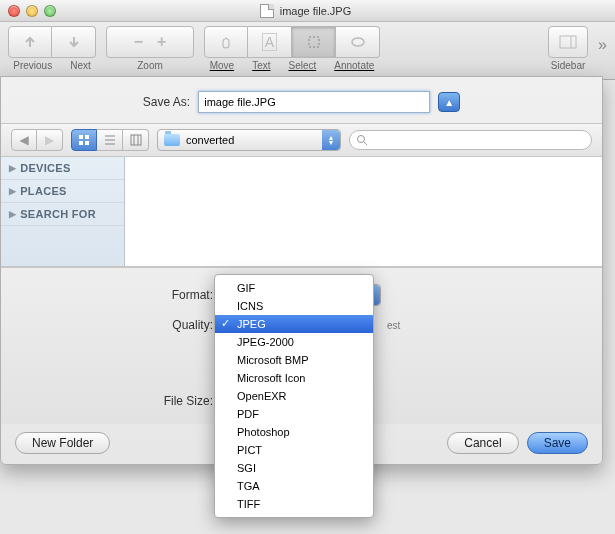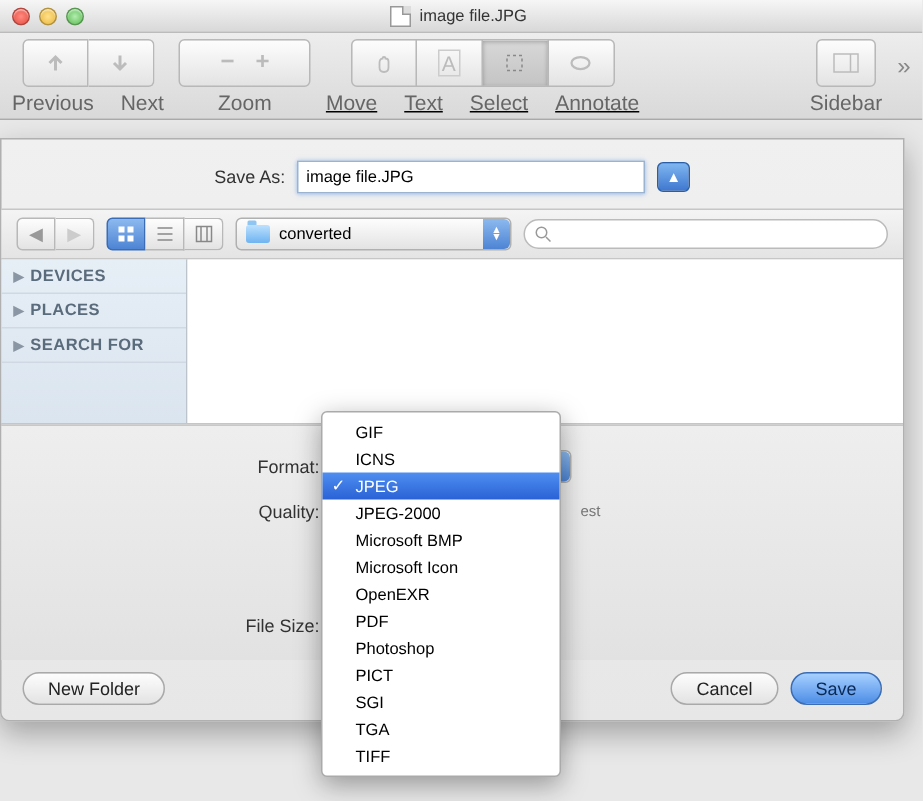--- a/index.html
+++ b/index.html
@@ -20,26 +20,26 @@
 .toolbar { height: 58px; background: linear-gradient(#ededed,#d9d9d9); border-bottom: 1px solid #aaa; padding: 4px 8px; display: flex; align-items: flex-start; gap: 10px; }
 .tgroup { display: flex; flex-direction: column; align-items: center; gap: 2px; }
 .tbtns { display: flex; }
 .tbtn { width: 44px; height: 32px; background: linear-gradient(#fdfdfd,#e3e3e3); border: 1px solid #b8b8b8; display: flex; align-items: center; justify-content: center; color: #999; }
 .tbtn + .tbtn { border-left: none; }
 .tbtn:first-child { border-radius: 4px 0 0 4px; }
 .tbtn:last-child { border-radius: 0 4px 4px 0; }
 .tbtn.single { border-radius: 4px; }
 .tbtn.wide { width: 88px; border-radius: 4px; }
 .tbtn.active { background: linear-gradient(#d8d8d8,#c4c4c4); box-shadow: inset 0 1px 3px rgba(0,0,0,.25); }
-.tgroup .lbl { color: #666; font-size: 14px; }
+.tgroup .lbl { color: #666; font-size: 10px; }
 .toolbar .spacer { flex: 1; }
 .chev { color: #888; font-size: 16px; margin-top: 10px; }
 
 
-.sheet { position: absolute; left: 0; top: 92px; width: 603px; background: linear-gradient(#f0f0f0,#e7e7e7); border: 1px solid #b0b0b0; border-radius: 0 0 6px 6px; box-shadow: 0 8px 20px rgba(0,0,0,.3); padding-bottom: 10px; }
+.sheet { position: absolute; left: 0; top: 76px; width: 603px; background: linear-gradient(#f0f0f0,#e7e7e7); border: 1px solid #b0b0b0; border-radius: 0 0 6px 6px; box-shadow: 0 8px 20px rgba(0,0,0,.3); padding-bottom: 10px; }
 .saveas { display: flex; align-items: center; justify-content: center; gap: 8px; padding: 14px 0 10px; }
 .saveas label { color: #333; font-size: 12px; }
 .saveas input { width: 232px; height: 22px; border: 1px solid #9ab3d0; padding: 0 5px; box-shadow: 0 0 3px rgba(80,140,230,.6); }
 .collapse-btn { width: 22px; height: 20px; background: linear-gradient(#7fb6f0,#3f78d0); border: 1px solid #2a5fa8; border-radius: 4px; color: #fff; display: flex; align-items: center; justify-content: center; font-size: 10px; }
 
 
 .pathbar { height: 34px; background: linear-gradient(#f4f4f4,#e4e4e4); border-top: 1px solid #c6c6c6; border-bottom: 1px solid #c6c6c6; display: flex; align-items: center; padding: 0 10px; gap: 8px; }
 .nav { display: flex; }
 .nav .tbtn { width: 26px; height: 22px; font-size: 12px; }
 .view { display: flex; }

